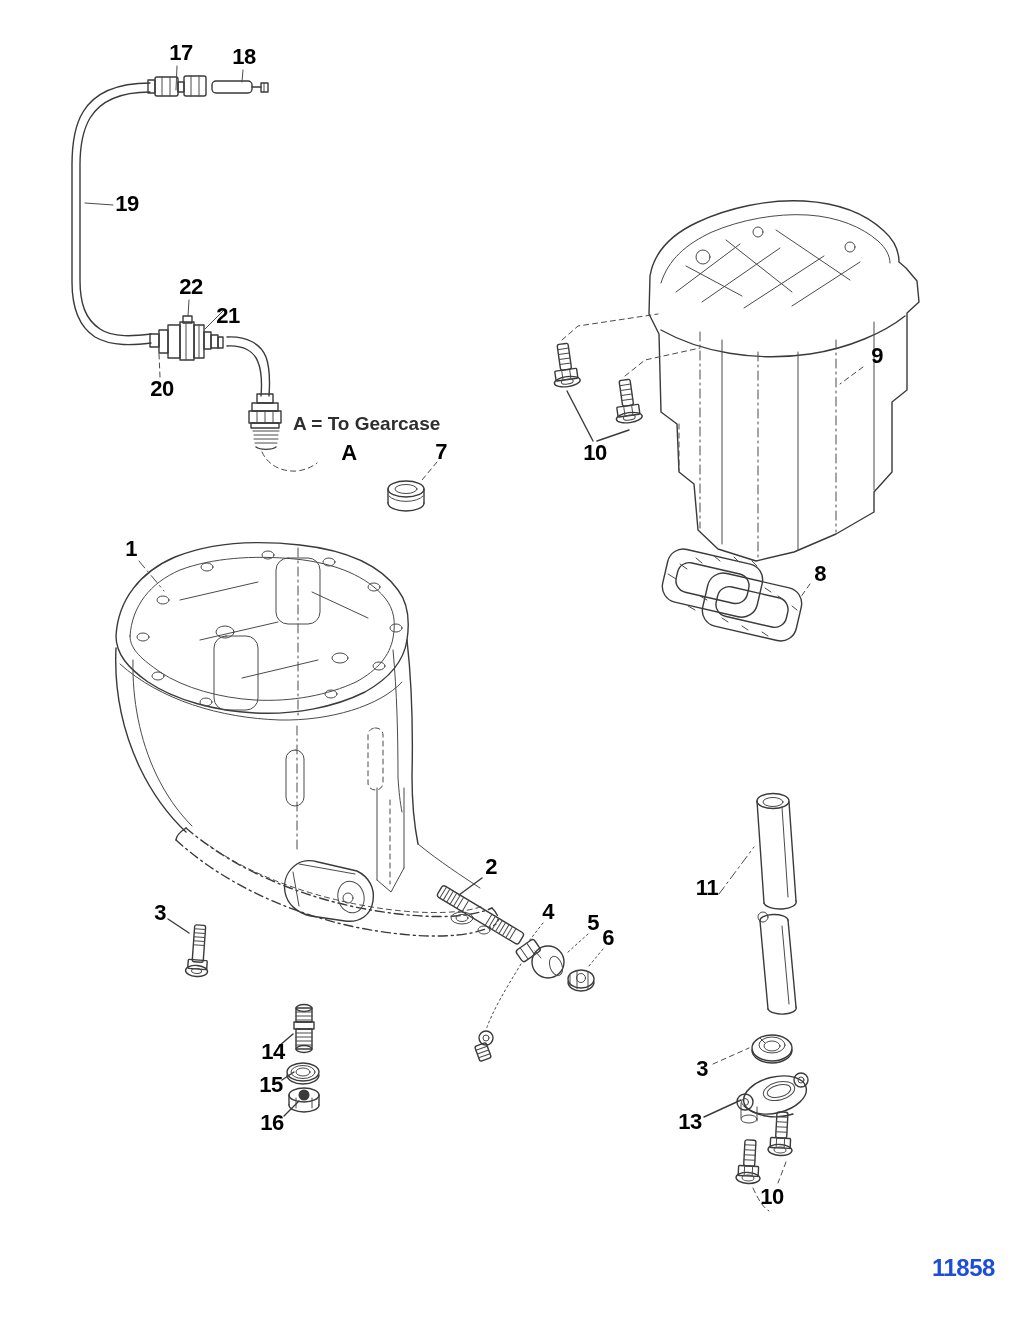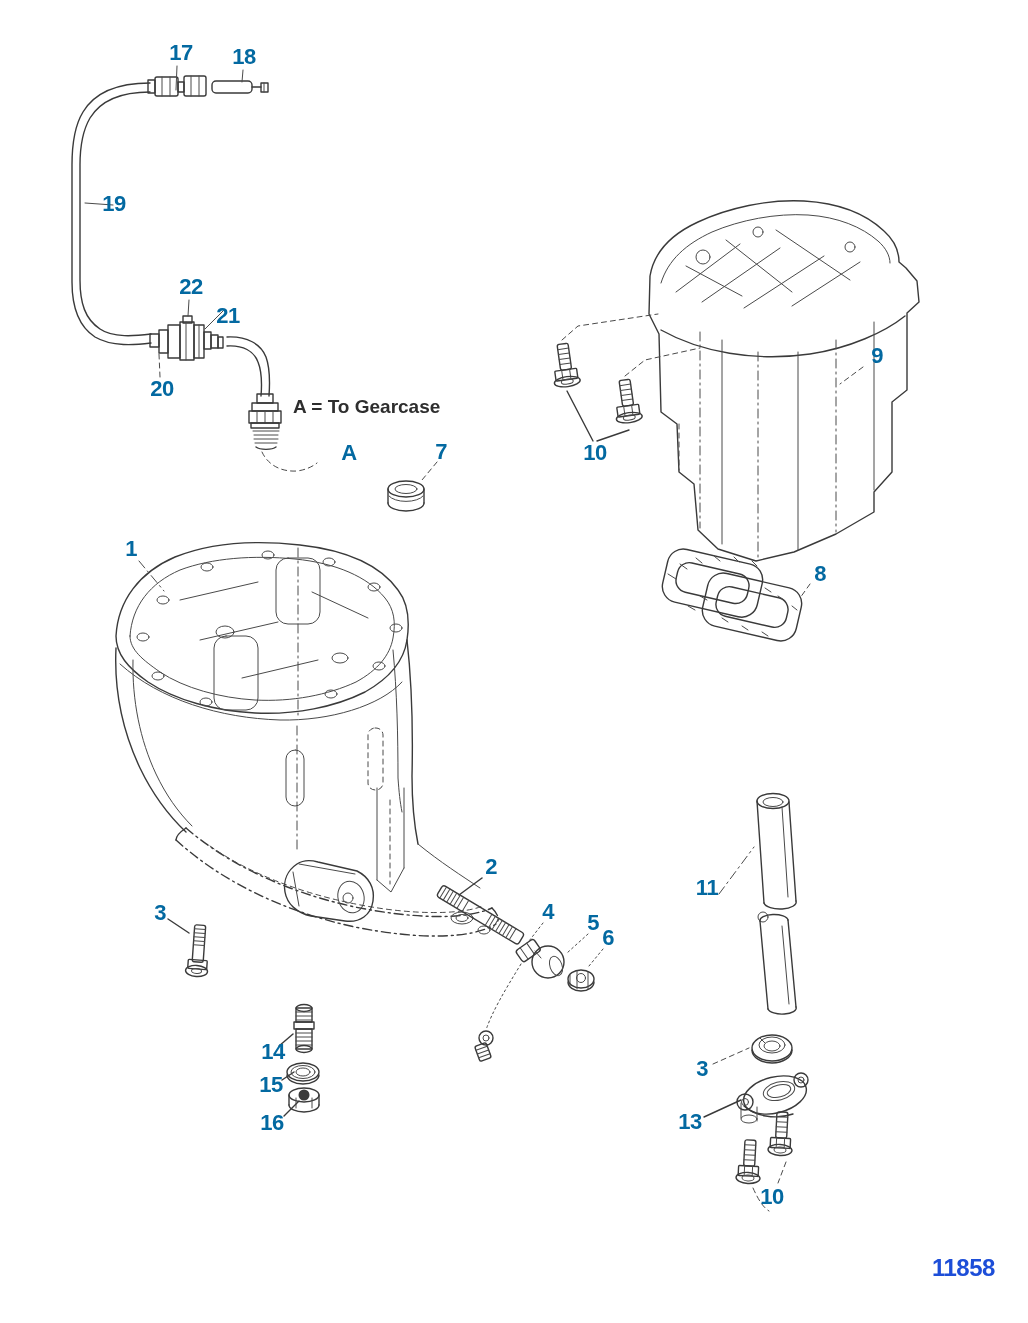--- a/index.html
+++ b/index.html
@@ -6,21 +6,21 @@
   .canvas{position:relative;width:1028px;height:1323px;background:#ffffff;
           font-family:"Liberation Sans",sans-serif;overflow:hidden;}
   .canvas svg{position:absolute;left:0;top:0;}
   .ln{fill:none;stroke:#3a3a3a;stroke-width:1.4;stroke-linejoin:round;stroke-linecap:round;}
   .thin{fill:none;stroke:#4a4a4a;stroke-width:1;stroke-linejoin:round;stroke-linecap:round;}
   .dd{stroke-dasharray:9 4 2 4;}   
   .ds{stroke-dasharray:5 4;}       
   .dt{stroke-dasharray:2 3;}       
   .fillDark{fill:#3a3a3a;stroke:none;}
   .callout{position:absolute;transform:translate(-50%,-50%);font-weight:bold;
-           font-size:22px;color:#0369a1;letter-spacing:-0.5px;white-space:nowrap;line-height:1;text-align:right;}
+           font-size:22px;color:#000000;letter-spacing:-0.5px;white-space:nowrap;line-height:1;text-align:right;}
   .annotation{position:absolute;font-weight:bold;font-size:19px;color:#2e2e2e;
               white-space:nowrap;line-height:1;}
   .drawno{position:absolute;font-weight:bold;font-size:24px;color:#1d4ed8;
           letter-spacing:-0.5px;line-height:1;}
 </style>
 </head>
 <body>
 
 <div class="canvas">
 
@@ -322,21 +322,21 @@
     <path class="thin dd" d="M719,894 L754,847"></path>
     <path class="thin ds" d="M713,1064 L749,1048"></path>
     <path class="ln" d="M704,1117 L741,1100"></path>
     <path class="thin ds" d="M753,1188 C759,1201 763,1207 769,1211"></path>
     <path class="thin ds" d="M786,1162 L778,1183"></path>
   </g>
 </svg>
 
   <span class="callout" style="left:181px;top:53px">17</span>
   <span class="callout" style="left:244px;top:57px">18</span>
-  <span class="callout" style="left:114px;top:204px">19</span>
+  <span class="callout" style="left:127px;top:204px">19</span>
   <span class="callout" style="left:191px;top:287px">22</span>
   <span class="callout" style="left:228px;top:316px">21</span>
   <span class="callout" style="left:162px;top:389px">20</span>
   <span class="callout" style="left:441px;top:452px">7</span>
   <span class="callout" style="left:877px;top:356px">9</span>
   <span class="callout" style="left:595px;top:453px">10</span>
   <span class="callout" style="left:820px;top:574px">8</span>
   <span class="callout" style="left:131px;top:549px">1</span>
   <span class="callout" style="left:491px;top:867px">2</span>
   <span class="callout" style="left:160px;top:913px">3</span>
@@ -345,16 +345,16 @@
   <span class="callout" style="left:608px;top:938px">6</span>
   <span class="callout" style="left:273px;top:1052px">14</span>
   <span class="callout" style="left:271px;top:1085px">15</span>
   <span class="callout" style="left:272px;top:1123px">16</span>
   <span class="callout" style="left:707px;top:888px">11</span>
   <span class="callout" style="left:702px;top:1069px">3</span>
   <span class="callout" style="left:690px;top:1122px">13</span>
   <span class="callout" style="left:772px;top:1197px">10</span>
 
   <span class="callout" style="left:349px;top:453px">A</span>
-  <span class="annotation" style="left:293px;top:397px">A = To Gearcase</span>
+  <span class="annotation" style="left:293px;top:414px">A = To Gearcase</span>
   <span class="drawno" style="left:932px;top:1256px">11858</span>
 
 </div>
 
 </body></html>

